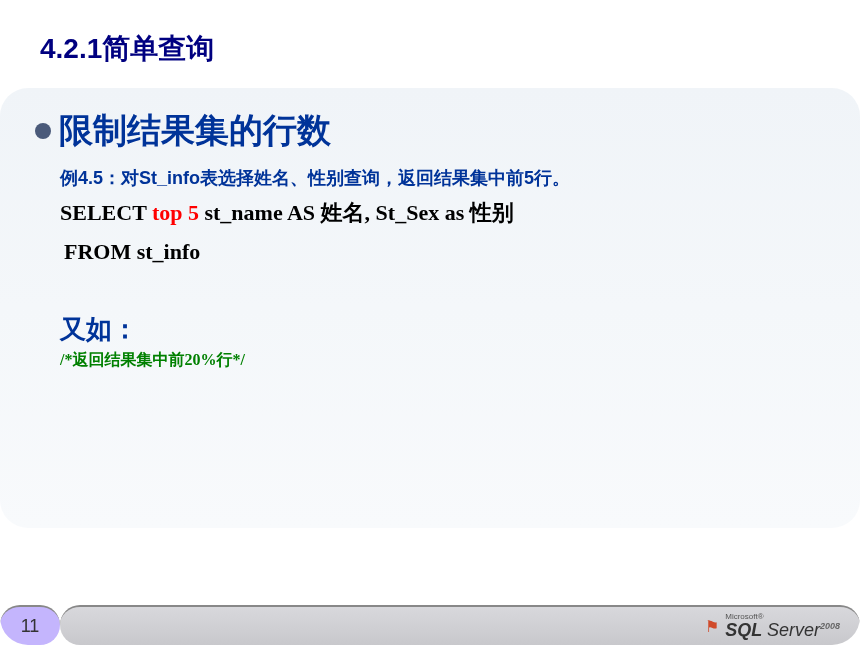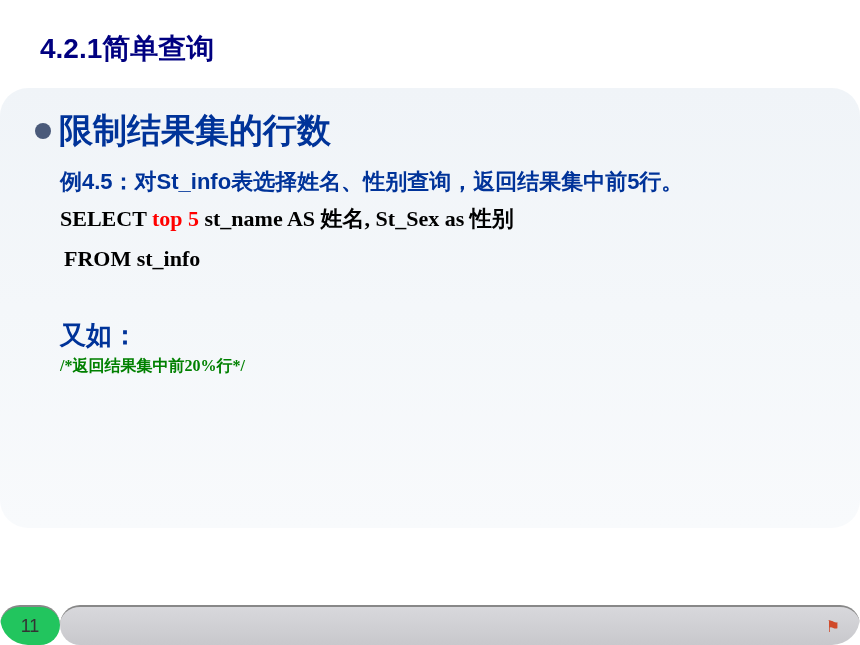--- a/index.html
+++ b/index.html
@@ -41,21 +41,21 @@
       margin-right: 8px;
       display: inline-block;
     }
     .section-title {
       font-size: 34px;
       font-weight: bold;
       color: #003399;
       font-family: "SimHei", "Microsoft YaHei", sans-serif;
     }
     .example-desc {
-      font-size: 22px;
+      font-size: 18px;
       font-weight: bold;
       color: #003399;
       margin-top: 10px;
       margin-left: 20px;
       line-height: 1.6;
       font-family: "SimSun", "Microsoft YaHei", sans-serif;
     }
     .sql-line {
       font-size: 22px;
       font-weight: bold;
@@ -96,21 +96,21 @@
       bottom: 0;
       left: 0;
       width: 100%;
       height: 40px;
       display: flex;
       align-items: center;
     }
     .page-number-box {
       width: 60px;
       height: 40px;
-      background: #22c55e;
+      background: #c4b5fd;
       border-top: 2px solid #888;
       display: flex;
       align-items: center;
       justify-content: center;
       font-size: 18px;
       color: #333;
       font-family: Arial, sans-serif;
     }
     .footer-bar {
       flex: 1;
@@ -181,15 +181,19 @@
 
 
   <div class="comment-green">/*返回结果集中前20%行*/</div>
 </div>
 
 <div class="footer">
   <div class="page-number-box">11</div>
   <div class="footer-bar">
     <div class="sql-logo">
       <span class="logo-icon">⚑</span>
+      <span class="logo-text-wrap">
+        <span class="logo-ms">Microsoft®</span>
+        <span class="logo-sql"><span>SQL </span><span class="logo-server">Server</span><span class="logo-year">2008</span></span>
+      </span>
     </div>
   </div>
 </div>
 
 </body></html>

